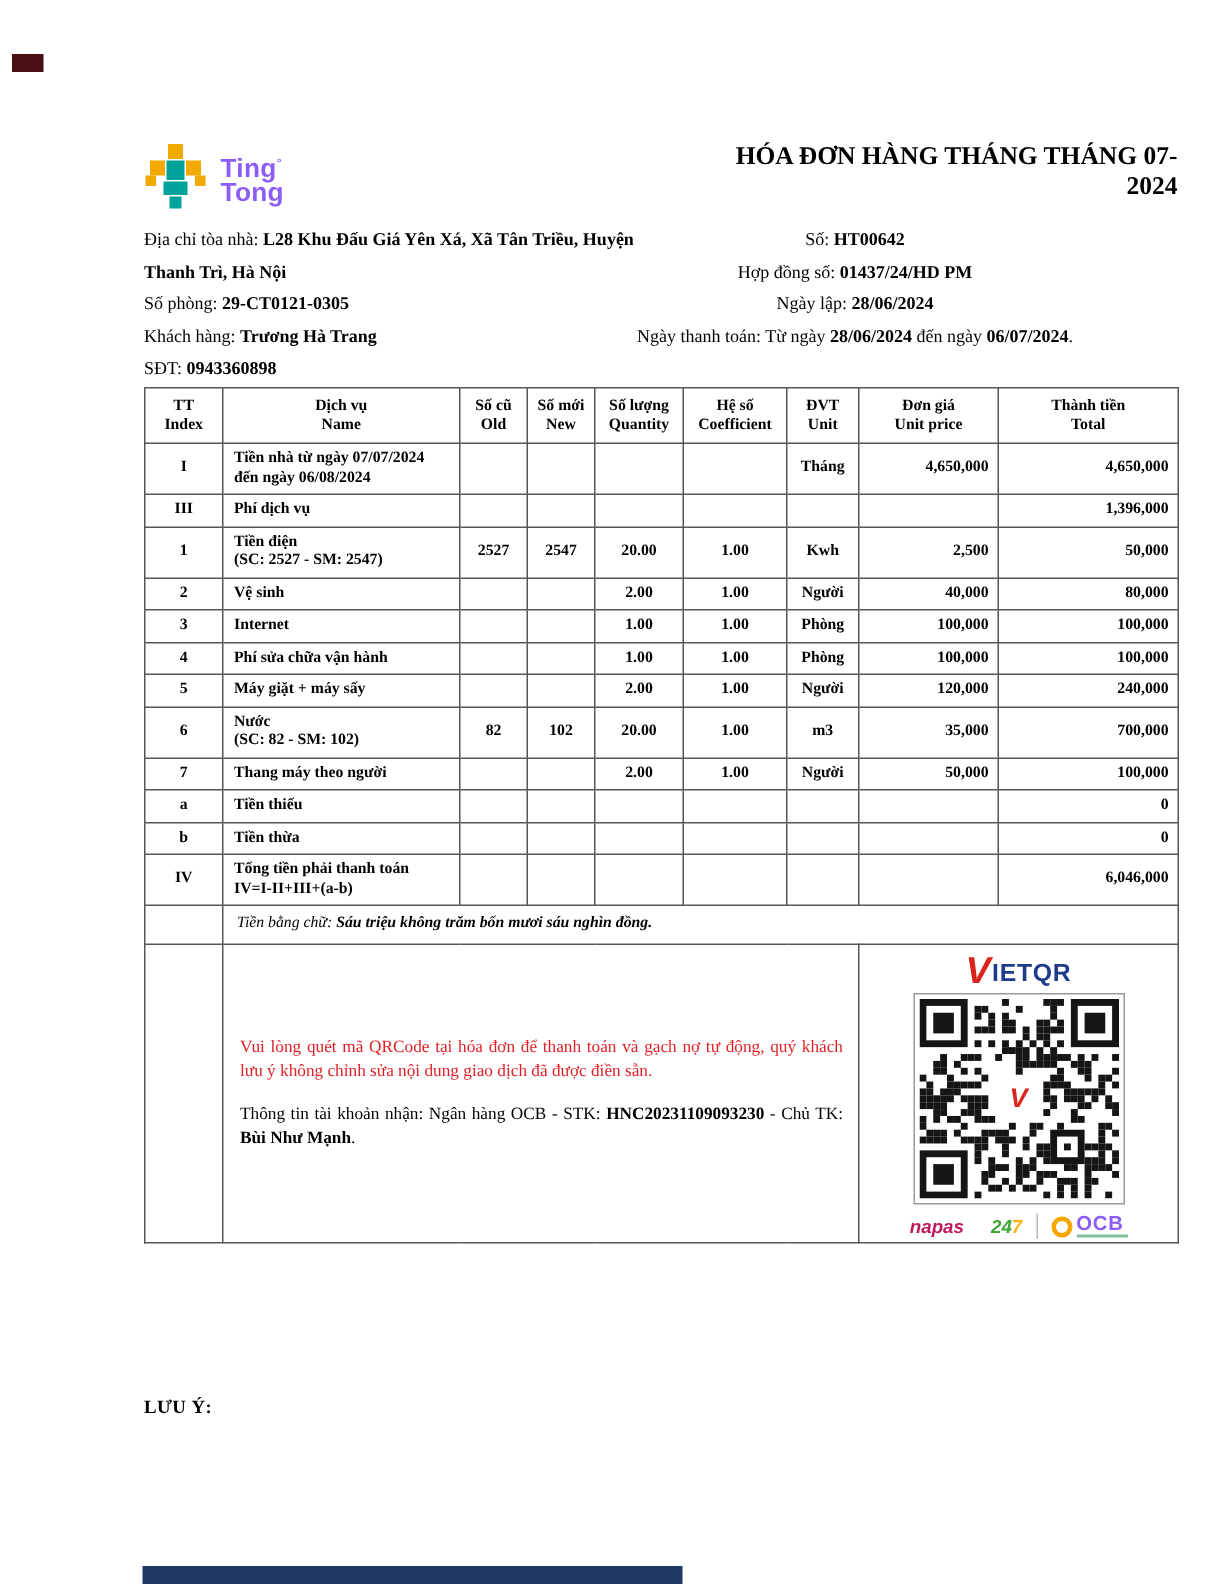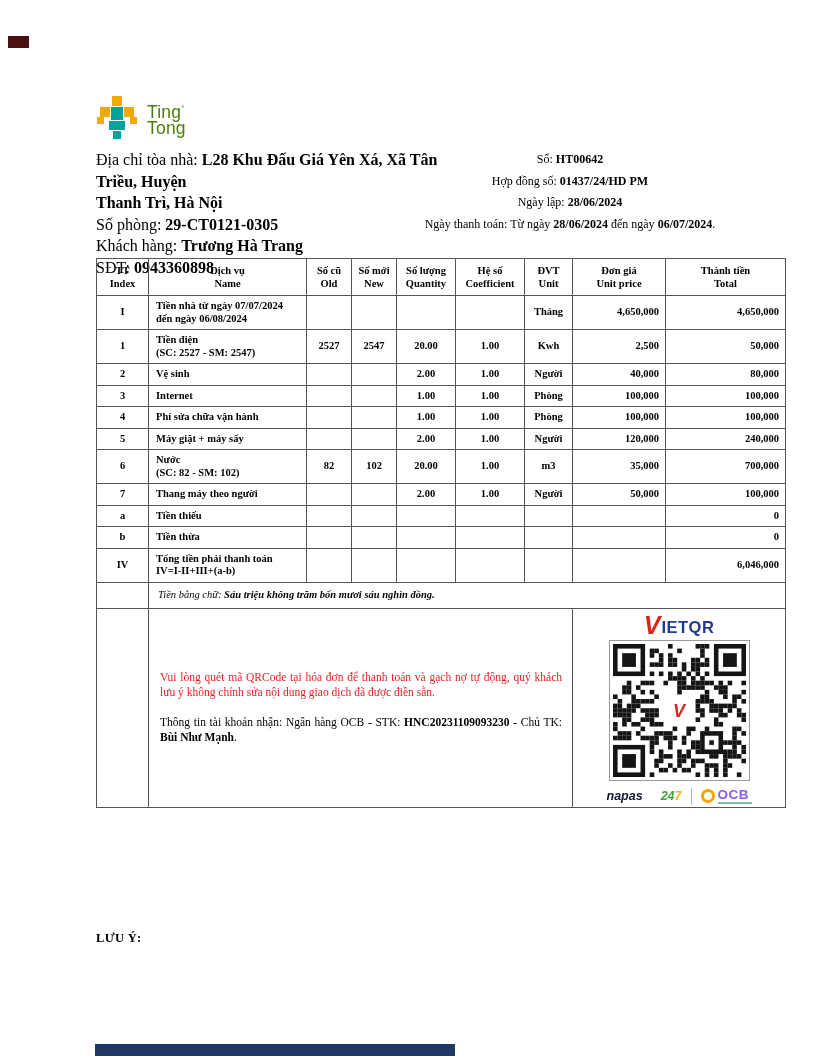--- a/index.html
+++ b/index.html
@@ -6,26 +6,26 @@
   body{width:816px;height:1056px;position:relative;font-family:"Liberation Serif","DejaVu Serif",serif;color:#000;overflow:hidden;}
   .page{position:absolute;inset:0;background:#fff;}
 
   
   .artifact-top{position:absolute;left:8px;top:36px;width:21px;height:12px;background:#4a1013;}
   .artifact-bottom{position:absolute;left:95px;top:1044px;width:360px;height:12px;background:#1f3864;}
 
   
   .brand{position:absolute;left:96px;top:96px;display:flex;align-items:flex-start;gap:9px;}
   .brand-mark{width:42px;height:44px;display:block;}
-  .brand-name{font-family:"Liberation Sans","DejaVu Sans",sans-serif;font-weight:normal;color:#4d7c0f;font-size:17.5px;line-height:16px;margin-top:5px;letter-spacing:.2px;}
+  .brand-name{font-family:"Liberation Sans","DejaVu Sans",sans-serif;font-weight:bold;color:#8b5cf6;font-size:17.5px;line-height:16px;margin-top:5px;letter-spacing:.2px;}
   .brand-name sup{font-size:8px;vertical-align:7px;}
 
   
   .title{position:absolute;right:31px;top:94px;width:360px;text-align:right;font-weight:bold;font-size:17px;line-height:20px;}
-  .meta-left{position:absolute;left:96px;top:149px;width:352px;font-size:16px;}
+  .meta-left{position:absolute;left:96px;top:149px;width:352px;font-size:12px;}
   .meta-right{position:absolute;right:31px;top:149px;width:430px;text-align:center;font-size:12px;}
   .meta-line{line-height:21.6px;white-space:nowrap;}
   .meta-left .meta-line{white-space:normal;}
 
   
   table.invoice{position:absolute;left:96px;top:258px;width:689px;border-collapse:collapse;table-layout:fixed;font-size:10.5px;}
   .invoice th,.invoice td{border:1.5px solid #565656;font-weight:bold;vertical-align:middle;overflow:hidden;}
   .invoice th{padding:5px 2px;line-height:13px;text-align:center;}
   .invoice td{padding:4px 5px;line-height:12.5px;}
   .a-c{text-align:center;} .a-l{text-align:left;padding-left:7px !important;} .a-r{text-align:right;padding-right:6px !important;}
@@ -41,21 +41,21 @@
   
   .qr-panel{height:198px;display:flex;flex-direction:column;align-items:center;justify-content:flex-start;padding-top:5px;box-sizing:border-box;}
   .vietqr-logo{display:flex;align-items:flex-end;height:26px;font-family:"Liberation Sans","DejaVu Sans",sans-serif;font-weight:bold;}
   .vq-v{color:#da251d;font-size:25px;line-height:23px;font-style:italic;margin-right:1px;}
   .vq-rest{color:#1f3b8b;font-size:16.5px;line-height:19px;letter-spacing:.5px;}
   .qr-box{position:relative;margin-top:3px;border:1px solid #9a9a9a;background:#fff;padding:3px;line-height:0;}
   .qr-center{position:absolute;left:50%;top:50%;transform:translate(-50%,-50%);width:26px;height:26px;background:#fff;display:flex;align-items:center;justify-content:center;}
   .qr-center-v{color:#da251d;font-family:"Liberation Sans","DejaVu Sans",sans-serif;font-weight:bold;font-style:italic;font-size:18px;line-height:18px;}
   .pay-logos{margin-top:5px;display:flex;align-items:center;gap:9px;height:22px;}
   .napas{font-family:"Liberation Sans","DejaVu Sans",sans-serif;font-weight:bold;font-style:italic;font-size:12.5px;}
-  .napas .n-name{color:#0f172a;} .napas .n-24{color:#3fa535;margin-left:18px;} .napas .n-7{color:#fdb515;}
+  .napas .n-name{color:#be185d;} .napas .n-24{color:#3fa535;margin-left:18px;} .napas .n-7{color:#fdb515;}
   .vdiv{width:1px;height:17px;background:#b5b5b5;}
   .ocb{display:flex;align-items:center;gap:3px;}
   .ocb-ring{width:8px;height:8px;border:3.5px solid #f7a600;border-radius:50%;display:inline-block;}
   .ocb-wrap{display:flex;flex-direction:column;align-items:flex-start;line-height:10px;}
   .ocb-text{color:#8b5cf6;font-family:Liberation Sans, sans-serif;font-weight:bold;font-size:13.5px;line-height:12px;letter-spacing:.5px;}
   .ocb-sub{width:34px;height:2px;background:#7fbf9a;margin-top:1px;}
 
   .footer-note{position:absolute;left:96px;top:931px;font-weight:bold;font-size:12.5px;letter-spacing:.3px;}
 </style>
 </head>
@@ -76,20 +76,24 @@
       <rect x="14" y="11" width="12" height="13" fill="#00A39B"></rect>
       <rect x="12" y="25" width="16" height="9" fill="#00A39B"></rect>
       <rect x="16" y="35" width="8" height="8" fill="#00A39B"></rect>
     </svg>
     <div class="brand-name">
       <div><span>Ting</span><sup>°</sup></div>
       <div>Tong</div>
     </div>
   </div>
 
+  <div class="title">
+    <div>HÓA ĐƠN HÀNG THÁNG THÁNG 07-</div>
+    <div>2024</div>
+  </div>
 
   <div class="meta-left">
       <div class="meta-line"><span>Địa chỉ tòa nhà: </span><b>L28 Khu Đấu Giá Yên Xá, Xã Tân Triều, Huyện</b></div>
       <div class="meta-line"><b>Thanh Trì, Hà Nội</b></div>
       <div class="meta-line"><span>Số phòng: </span><b>29-CT0121-0305</b></div>
       <div class="meta-line"><span>Khách hàng: </span><b>Trương Hà Trang</b></div>
       <div class="meta-line"><span>SĐT: </span><b>0943360898</b></div>
     </div>
   <div class="meta-right">
       <div class="meta-line"><span>Số: </span><b>HT00642</b></div>
@@ -170,20 +174,49 @@
             <div></div>
           </td>
           <td class="a-c">
             <div>Tháng</div>
           </td>
           <td class="a-r">
             <div>4,650,000</div>
           </td>
           <td class="a-r">
             <div>4,650,000</div>
+          </td>
+        </tr>
+        <tr>
+          <td class="a-c">
+            <div>III</div>
+          </td>
+          <td class="a-l">
+            <div>Phí dịch vụ</div>
+          </td>
+          <td class="a-c">
+            <div></div>
+          </td>
+          <td class="a-c">
+            <div></div>
+          </td>
+          <td class="a-c">
+            <div></div>
+          </td>
+          <td class="a-c">
+            <div></div>
+          </td>
+          <td class="a-c">
+            <div></div>
+          </td>
+          <td class="a-r">
+            <div></div>
+          </td>
+          <td class="a-r">
+            <div>1,396,000</div>
           </td>
         </tr>
         <tr>
           <td class="a-c">
             <div>1</div>
           </td>
           <td class="a-l">
             <div>Tiền điện</div>
             <div>(SC: 2527 - SM: 2547)</div>
           </td>

